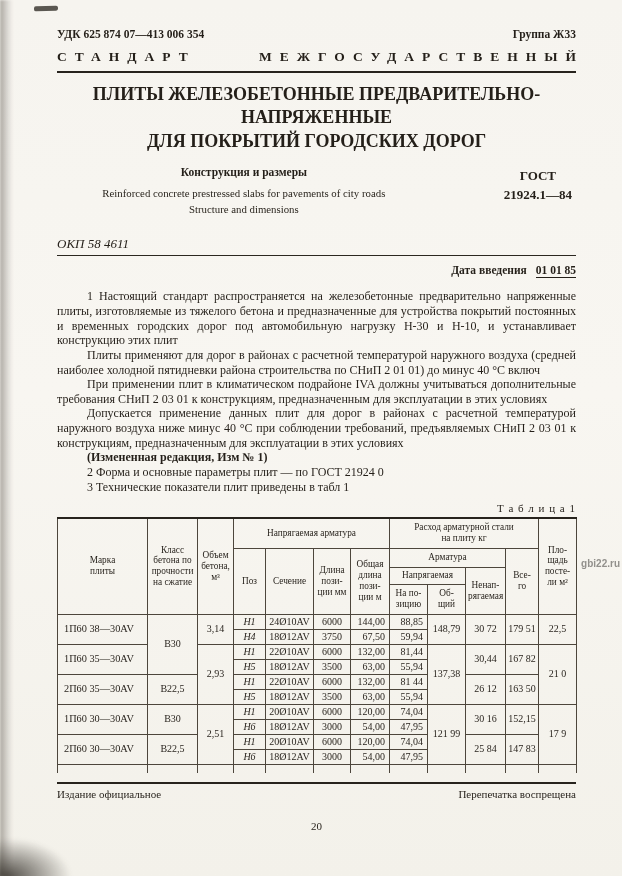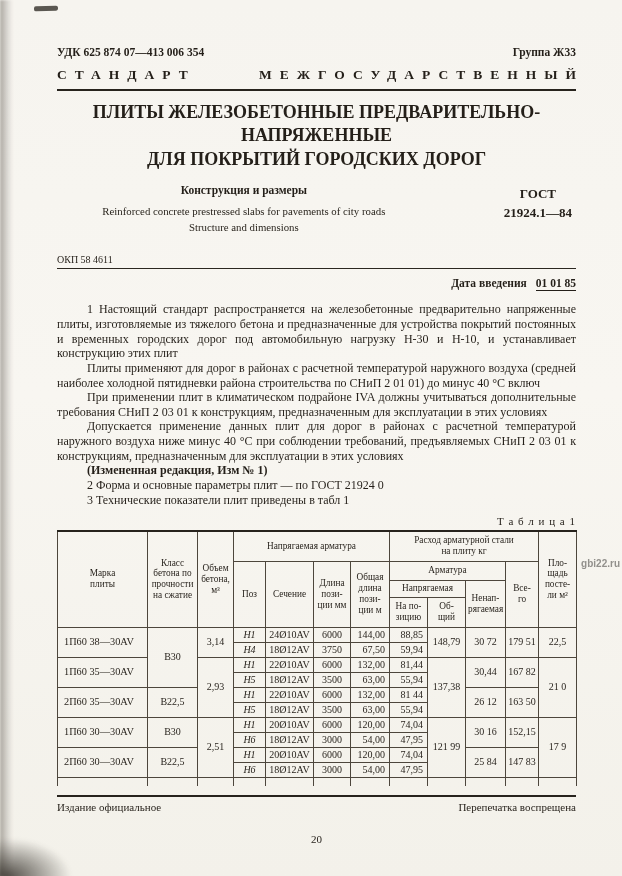--- a/index.html
+++ b/index.html
@@ -14,38 +14,38 @@
     background:linear-gradient(to right, rgba(82,76,68,.45), rgba(82,76,68,.14) 62%, rgba(82,76,68,0));
     filter:blur(1px); }
   .scan-blob { position:absolute; left:-14px; bottom:-14px; width:86px; height:52px;
     background:radial-gradient(ellipse at 25% 75%, rgba(40,36,30,.8), rgba(40,36,30,0) 70%);
     filter:blur(2px); }
   .top-dash { position:absolute; left:34px; top:6px; width:24px; height:5px;
     background:#332f29; border-radius:2px; transform:rotate(-2deg); opacity:.8; }
   .watermark { position:absolute; right:2px; top:558px; font-family:"Liberation Sans","DejaVu Sans",sans-serif;
     font-size:10px; color:#92908c;font-weight:bold; }
 
-  .content { position:absolute; left:57px; right:46px; top:46px; }
+  .content { position:absolute; left:57px; right:46px; top:28px; }
 
   .udk-row { display:flex; justify-content:space-between; font-weight:bold; font-size:11.5px; }
   .standard-row { display:flex; justify-content:space-between; font-weight:bold; font-size:13.5px;
     margin-top:9px; white-space:nowrap; }
   .standard-row span { letter-spacing:8px; }
   .standard-row span:last-child { margin-right:-8px; }
   .rule-thick { border-top:2.5px solid #27231d; margin-top:6px; }
 
   .doc-title { text-align:center; font-weight:bold; font-size:18px; line-height:1.3; margin-top:10px; }
 
   .head-block { position:relative; margin-top:13px; }
   .subtitle { width:72%; text-align:center; font-weight:bold; font-size:11.5px; }
   .gost { position:absolute; right:4px; top:1px; text-align:center; font-weight:bold;
     font-size:13px; line-height:1.45; }
   .title-en { width:72%; text-align:center; font-size:10.8px; line-height:1.45; margin-top:8px; color:#2a251e; }
 
-  .okp { font-size:10px; margin-top:19px; }
+  .okp { font-size:13px; margin-top:19px;font-style:italic; }
   .rule-thin { border-top:1.5px solid #2b2720; margin-top:3px; }
   .date-row { text-align:right; font-weight:bold; font-size:11.5px; margin-top:8px; }
   .date-row .val { border-bottom:1.2px solid #241f19; padding-bottom:1px; margin-left:9px; }
 
   .body-text { margin-top:13px; font-size:12px; line-height:1.22; text-align:justify; }
   .body-text p { margin:0; text-indent:30px; }
   .body-text p.bold { font-weight:bold; }
 
   .tab-caption { text-align:right; font-size:11px; margin-top:8px; margin-bottom:3px; letter-spacing:1px; }
 

